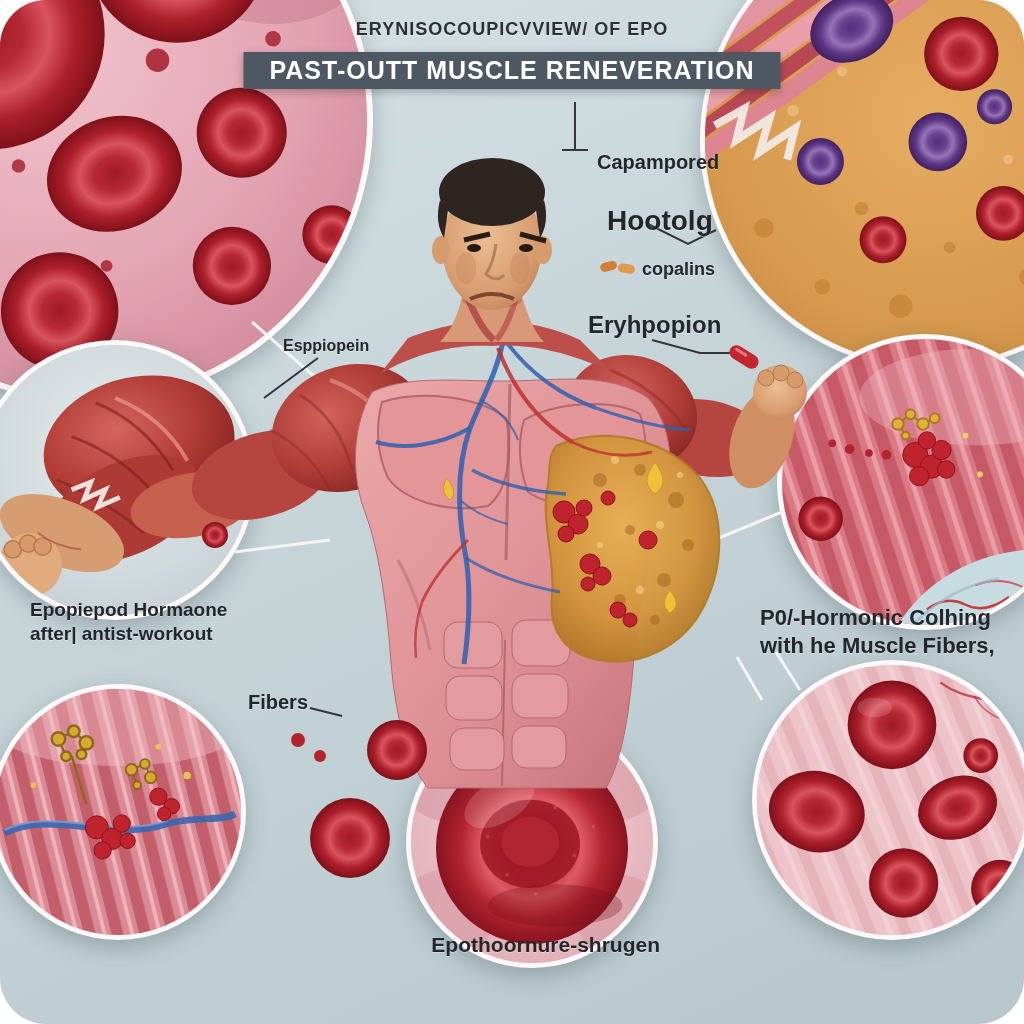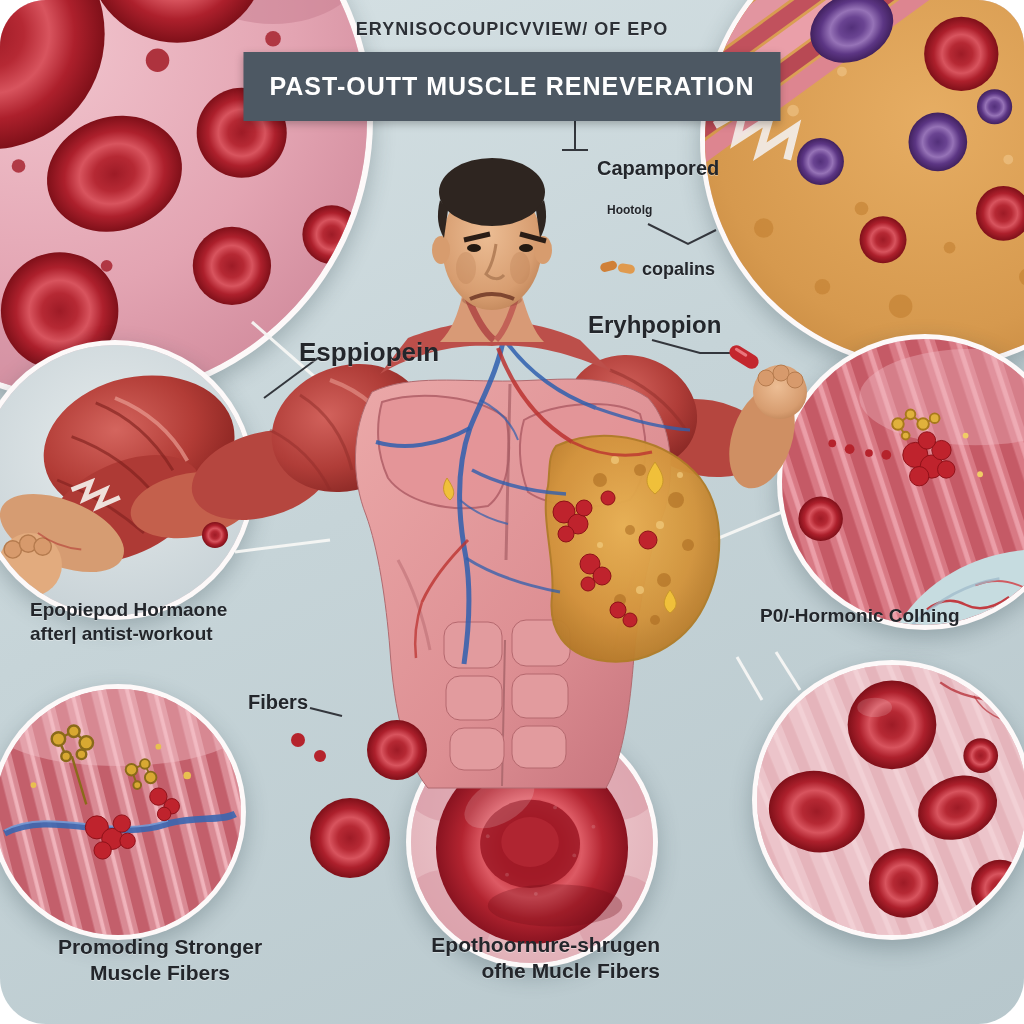--- a/index.html
+++ b/index.html
@@ -21,33 +21,33 @@
   #inset-bc { left:406px;  top:716px;  width:252px; height:252px; }
   #inset-br { left:752px;  top:660px;  width:280px; height:280px; }
 
   #figure-layer { position:absolute; inset:0; z-index:4; pointer-events:none; }
 
   #eyebrow { position:absolute; left:50%; top:18px; transform:translateX(-50%);
              font-size:18px; font-weight:bold; letter-spacing:1px; text-transform:uppercase;
              color:#2c3036; z-index:6; white-space:nowrap; }
   #banner  { position:absolute; left:50%; top:52px; transform:translateX(-50%);
              background:#4d5863; color:#ffffff; font-size:25px; font-weight:bold;
-             letter-spacing:1px; padding:20px 26px; text-transform:uppercase; z-index:6;
+             letter-spacing:1px; padding:4px 26px; text-transform:uppercase; z-index:6;
              white-space:nowrap; box-shadow:0 3px 8px rgba(0,0,0,.25); }
 
   .label { position:absolute; color:#23262b; font-weight:bold; z-index:6;
            text-shadow:0 1px 0 rgba(255,255,255,.35); line-height:1.25; }
-  #lbl-capampored  { left:597px; top:156px; font-size:20px; }
-  #lbl-hootolg     { left:607px; top:203px; font-size:12px; }
+  #lbl-capampored  { left:597px; top:150px; font-size:20px; }
+  #lbl-hootolg     { left:607px; top:203px; font-size:28px; }
   #lbl-copalins    { left:642px; top:258px; font-size:18px; }
   #lbl-eryhpopion  { left:588px; top:310px; font-size:24px; }
-  #lbl-esppiopein  { left:299px; top:336px; font-size:26px; }
+  #lbl-esppiopein  { left:283px; top:336px; font-size:16px; }
   #lbl-epopiepod   { left:30px;  top:598px; font-size:19px; }
   #lbl-echuno      { left:248px; top:690px; font-size:20px; }
-  #lbl-po          { left:760px; top:604px; font-size:19px; }
+  #lbl-po          { left:760px; top:604px; font-size:22px; }
   #lbl-promoding   { left:34px;  top:934px; width:252px; text-align:center; font-size:21px; }
   #lbl-epoth       { left:388px; top:932px; width:272px; text-align:right; font-size:21px; }
   #lbl-regenerated { left:756px; top:942px; width:244px; text-align:center; font-size:21px; }
 </style>
 </head>
 <body>
 
 <div id="canvas">
 <div id="inner">
 
@@ -556,27 +556,23 @@
 
   <div id="lbl-epopiepod" class="label">
     <span style="display:block">Epopiepod Hormaone</span>
     <span style="display:block">after| antist-workout</span>
   </div>
 
   <div id="lbl-echuno" class="label">Fibers</div>
 
   <div id="lbl-po" class="label">
     <span style="display:block">P0/-Hormonic Colhing</span>
-  </div>
-
-  <div id="lbl-promoding" class="label">
-    <span style="display:block">Promoding Stronger</span>
-    <span style="display:block">Muscle Fibers</span>
-  </div>
+    <span style="display:block">with he Muscle Fibers,</span>
+  </div>
+
 
   <div id="lbl-epoth" class="label">
     <span style="display:block">Epothoornure-shrugen</span>
-    <span style="display:block">ofhe Mucle Fibers</span>
   </div>
 
 
 </div>
 </div>
 
 </body></html>

